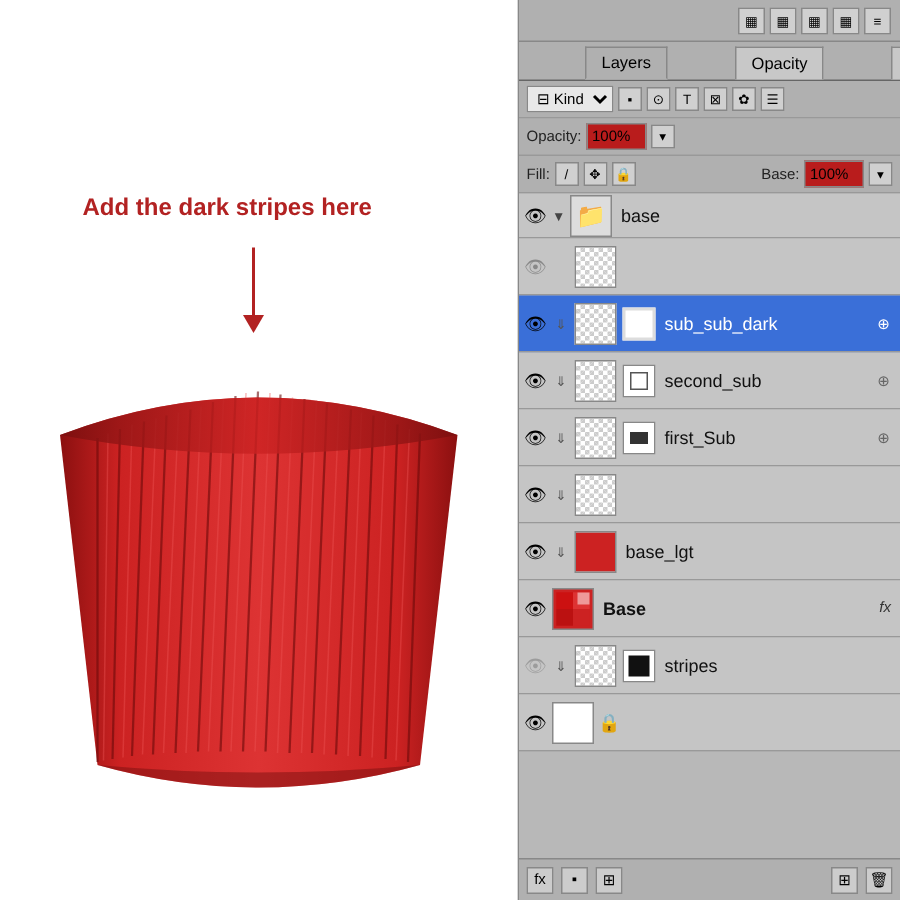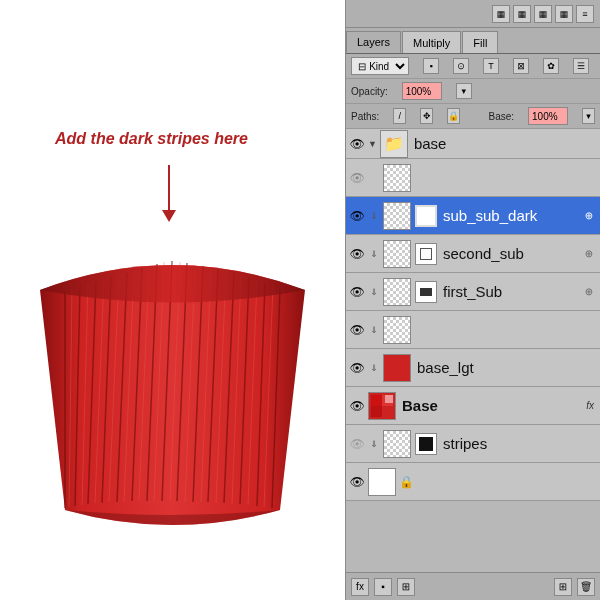--- a/index.html
+++ b/index.html
@@ -20,21 +20,20 @@
       position: relative;
     }
 
     .annotation-text {
       position: absolute;
       top: 130px;
       left: 55px;
       color: #b22222;
       font-weight: bold;
       font-size: 16px;
-      font-style: italic;
     }
 
     .arrow-container {
       position: absolute;
       top: 165px;
       left: 162px;
     }
 
     .arrow-line {
       width: 2px;
@@ -108,53 +107,54 @@
       padding: 3px 10px;
       font-size: 11px;
       cursor: pointer;
       border: 1px solid #888;
       border-bottom: none;
       background: #c8c8c8;
       margin-right: 1px;
       height: 22px;
       display: flex;
       align-items: center;
+      margin-left: 44px;
     }
 
     .tab.active {
       background: #b0b0b0;
       border-bottom: 1px solid #b0b0b0;
       z-index: 1;
     }
 
     
     .toolbar-row {
       display: flex;
       align-items: center;
       padding: 3px 5px;
-      gap: 14px;
+      gap: 3px;
       background: #b0b0b0;
       border-bottom: 1px solid #999;
     }
 
     .toolbar-select {
       background: #e8e8e8;
       border: 1px solid #888;
       font-size: 10px;
       height: 18px;
       padding: 0 2px;
     }
 
     .toolbar-label {
       font-size: 10px;
       color: #222;
     }
 
     .toolbar-input {
-      background: #fca5a5;
+      background: #b91c1c;
       border: 1px solid #888;
       font-size: 10px;
       height: 18px;
       width: 45px;
       padding: 0 3px;
     }
 
     .toolbar-icon {
       width: 16px;
       height: 16px;
@@ -236,21 +236,21 @@
       background: #fff;
       flex-shrink: 0;
       display: flex;
       align-items: center;
       justify-content: center;
       margin-left: 1px;
     }
 
     .layer-name {
       flex: 1;
-      font-size: 15px;
+      font-size: 12px;
       color: #111;
       padding-left: 3px;
       white-space: nowrap;
       overflow: hidden;
     }
 
     .layer-item.selected .layer-name {
       color: #fff;
     }
 
@@ -401,21 +401,21 @@
   <div class="top-icons">
     <div class="top-icon-box">▦</div>
     <div class="top-icon-box">▦</div>
     <div class="top-icon-box">▦</div>
     <div class="top-icon-box">▦</div>
     <div class="top-icon-box">≡</div>
   </div>
 
   <div class="tabs-row">
     <div class="tab active">Layers</div>
-    <div class="tab">Multiply</div>
+    <div class="tab">Opacity</div>
     <div class="tab">Fill</div>
   </div>
 
   <div class="toolbar-row">
     <select class="toolbar-select">
       <option>⊟ Kind</option>
     </select>
     <div class="toolbar-icon">▪</div>
     <div class="toolbar-icon">⊙</div>
     <div class="toolbar-icon">T</div>
@@ -424,21 +424,21 @@
     <div class="toolbar-icon">☰</div>
   </div>
 
   <div class="toolbar-row">
     <span class="toolbar-label">Opacity:</span>
     <input class="toolbar-input" type="text" value="100%" style="width: 40px;">
     <div class="toolbar-icon">▾</div>
   </div>
 
   <div class="toolbar-row">
-    <span class="toolbar-label">Paths:</span>
+    <span class="toolbar-label">Fill:</span>
     <div class="toolbar-icon">/</div>
     <div class="toolbar-icon">✥</div>
     <div class="toolbar-icon">🔒</div>
     <span style="flex:1"></span>
     <span class="toolbar-label">Base:</span>
     <input class="toolbar-input" type="text" value="100%" style="width: 40px;">
     <div class="toolbar-icon">▾</div>
   </div>
 
   <div class="layers-list">

